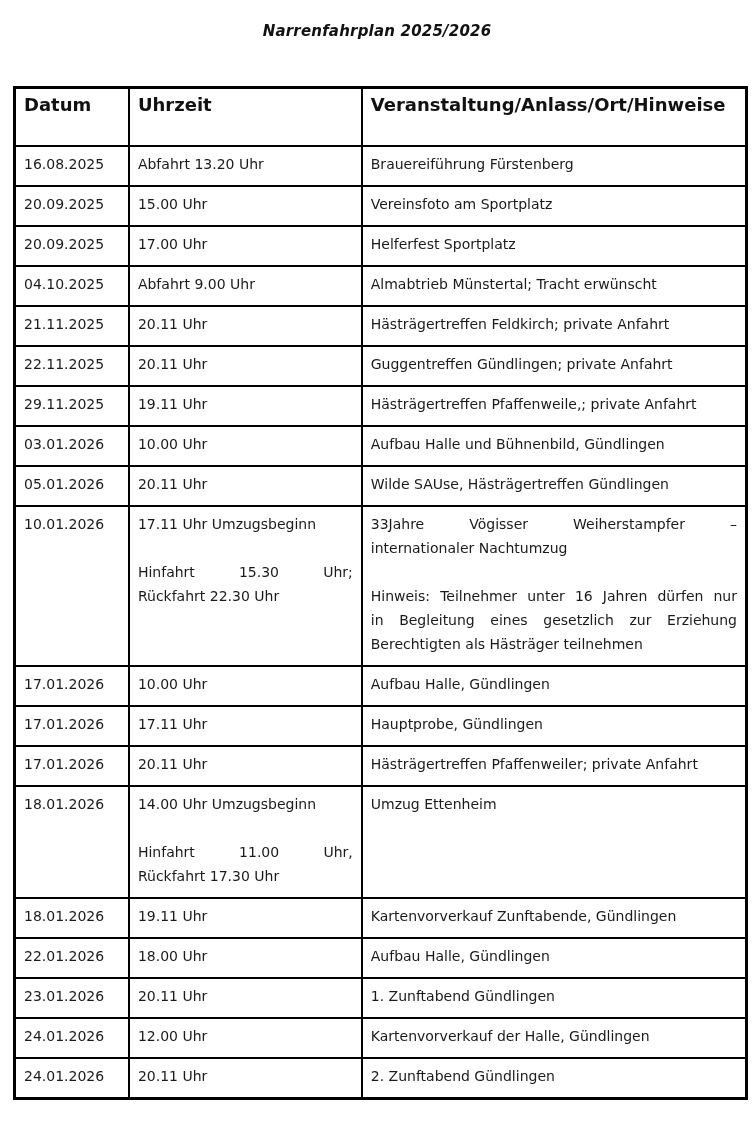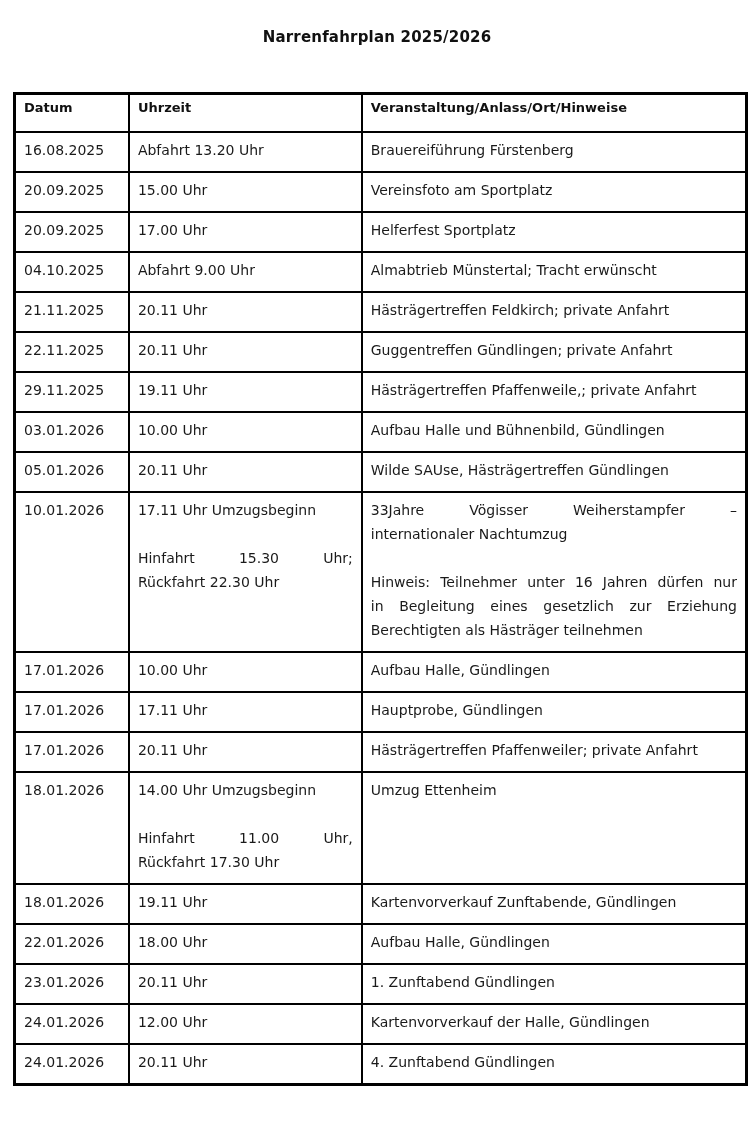--- a/index.html
+++ b/index.html
@@ -16,23 +16,24 @@
   .page {
     width: 754px;
     min-height: 1139px;
     background: #ffffff;
     box-sizing: border-box;
   }
   .doc-title {
     text-align: center;
     font-weight: bold;
     font-size: 15px;
-    padding-top: 28px;
+    padding-top: 22px;
     letter-spacing: 0.2px;
     color: #111111;
+    font-style: italic;
   }
   table.schedule {
     border-collapse: collapse;
     table-layout: fixed;
     width: 735px;
     margin: 46px 0 0 13px;
     border: 3px solid #000000;
   }
   table.schedule th,
   table.schedule td {
@@ -41,22 +42,22 @@
     padding: 5px 8px 9px 8px;
     overflow: hidden;
     word-wrap: break-word;
   }
   col.c-datum { width: 113px; }
   col.c-uhrzeit { width: 230px; }
   col.c-veranstaltung { width: 380px; }
   table.schedule th {
     text-align: left;
     font-weight: bold;
-    font-size: 13px;
-    padding-bottom: 16px;
+    font-size: 18px;
+    padding-bottom: 30px;
     color: #111111;
   }
   .line {
     line-height: 24px;
     min-height: 24px;
     white-space: normal;
   }
   .line.just {
     text-align: justify;
     text-align-last: justify;
@@ -302,19 +303,19 @@
           </td>
         </tr>
         <tr>
           <td class="col-datum">
             <div class="line">24.01.2026</div>
           </td>
           <td class="col-uhrzeit">
             <div class="line">20.11 Uhr</div>
           </td>
           <td class="col-veranstaltung">
-            <div class="line">4. Zunftabend Gündlingen</div>
+            <div class="line">2. Zunftabend Gündlingen</div>
           </td>
         </tr>
       </tbody>
   </table>
 
 </div>
 
 </body></html>

